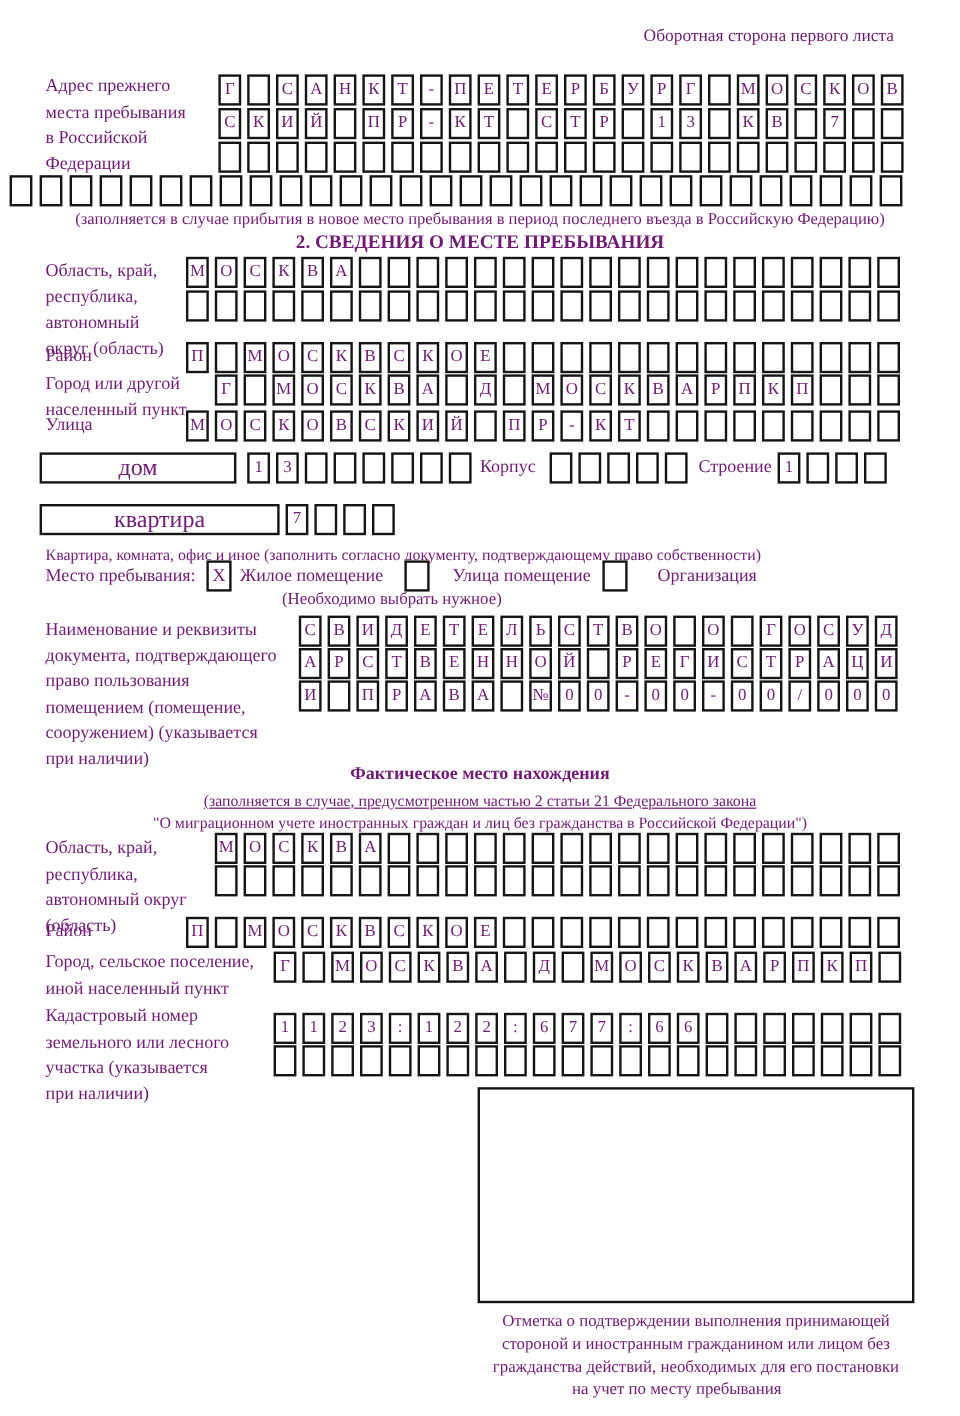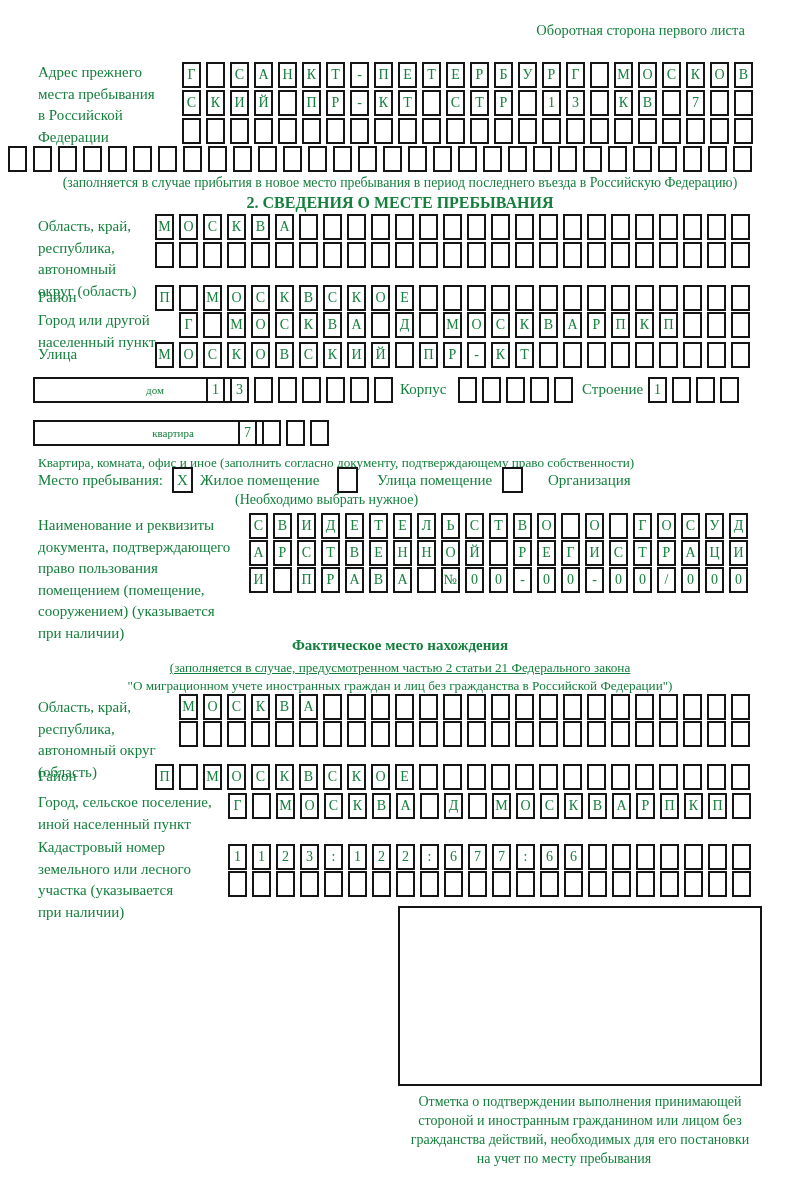--- a/index.html
+++ b/index.html
@@ -1,34 +1,34 @@
 <!DOCTYPE html>
 <html><head>
 <meta charset="utf-8">
 <style>
   html,body{margin:0;padding:0;background:#fff;}
   .page{
     position:relative;width:800px;height:1180px;background:#ffffff;
-    font-family:"Liberation Serif","DejaVu Serif",serif;color:#15803d;overflow:hidden;
+    font-family:"Liberation Serif","DejaVu Serif",serif;color:#701a75;overflow:hidden;
   }
   .lbl{position:absolute;font-size:15px;line-height:21.5px;white-space:nowrap;}
   .cap{position:absolute;font-size:13.2px;white-space:nowrap;}
   .center{text-align:center;white-space:normal;}
   .bold{font-weight:bold;}
   .cellrow{position:absolute;display:flex;align-items:flex-start;}
   .cell{
     display:inline-block;box-sizing:content-box;
     width:15px;height:22px;border:2px solid #151515;margin-right:5px;
     text-align:center;font-size:14px;line-height:22px;background:#fff;
     font-family:"Liberation Serif","DejaVu Serif",serif;
   }
   .sp25 .cell{margin-right:6px;}
   .wbox{
     position:absolute;box-sizing:content-box;height:22px;border:2px solid #151515;
-    text-align:center;font-size:11px;line-height:22px;background:#fff;padding-left:40px;
+    text-align:center;font-size:20px;line-height:22px;background:#fff;
   }
   .cbox{
     position:absolute;box-sizing:content-box;width:17px;height:22px;border:2px solid #151515;
     text-align:center;font-size:15px;line-height:22px;background:#fff;
   }
   .bigbox{position:absolute;border:2px solid #151515;background:#fff;}
 </style>
 </head>
 <body>
 

